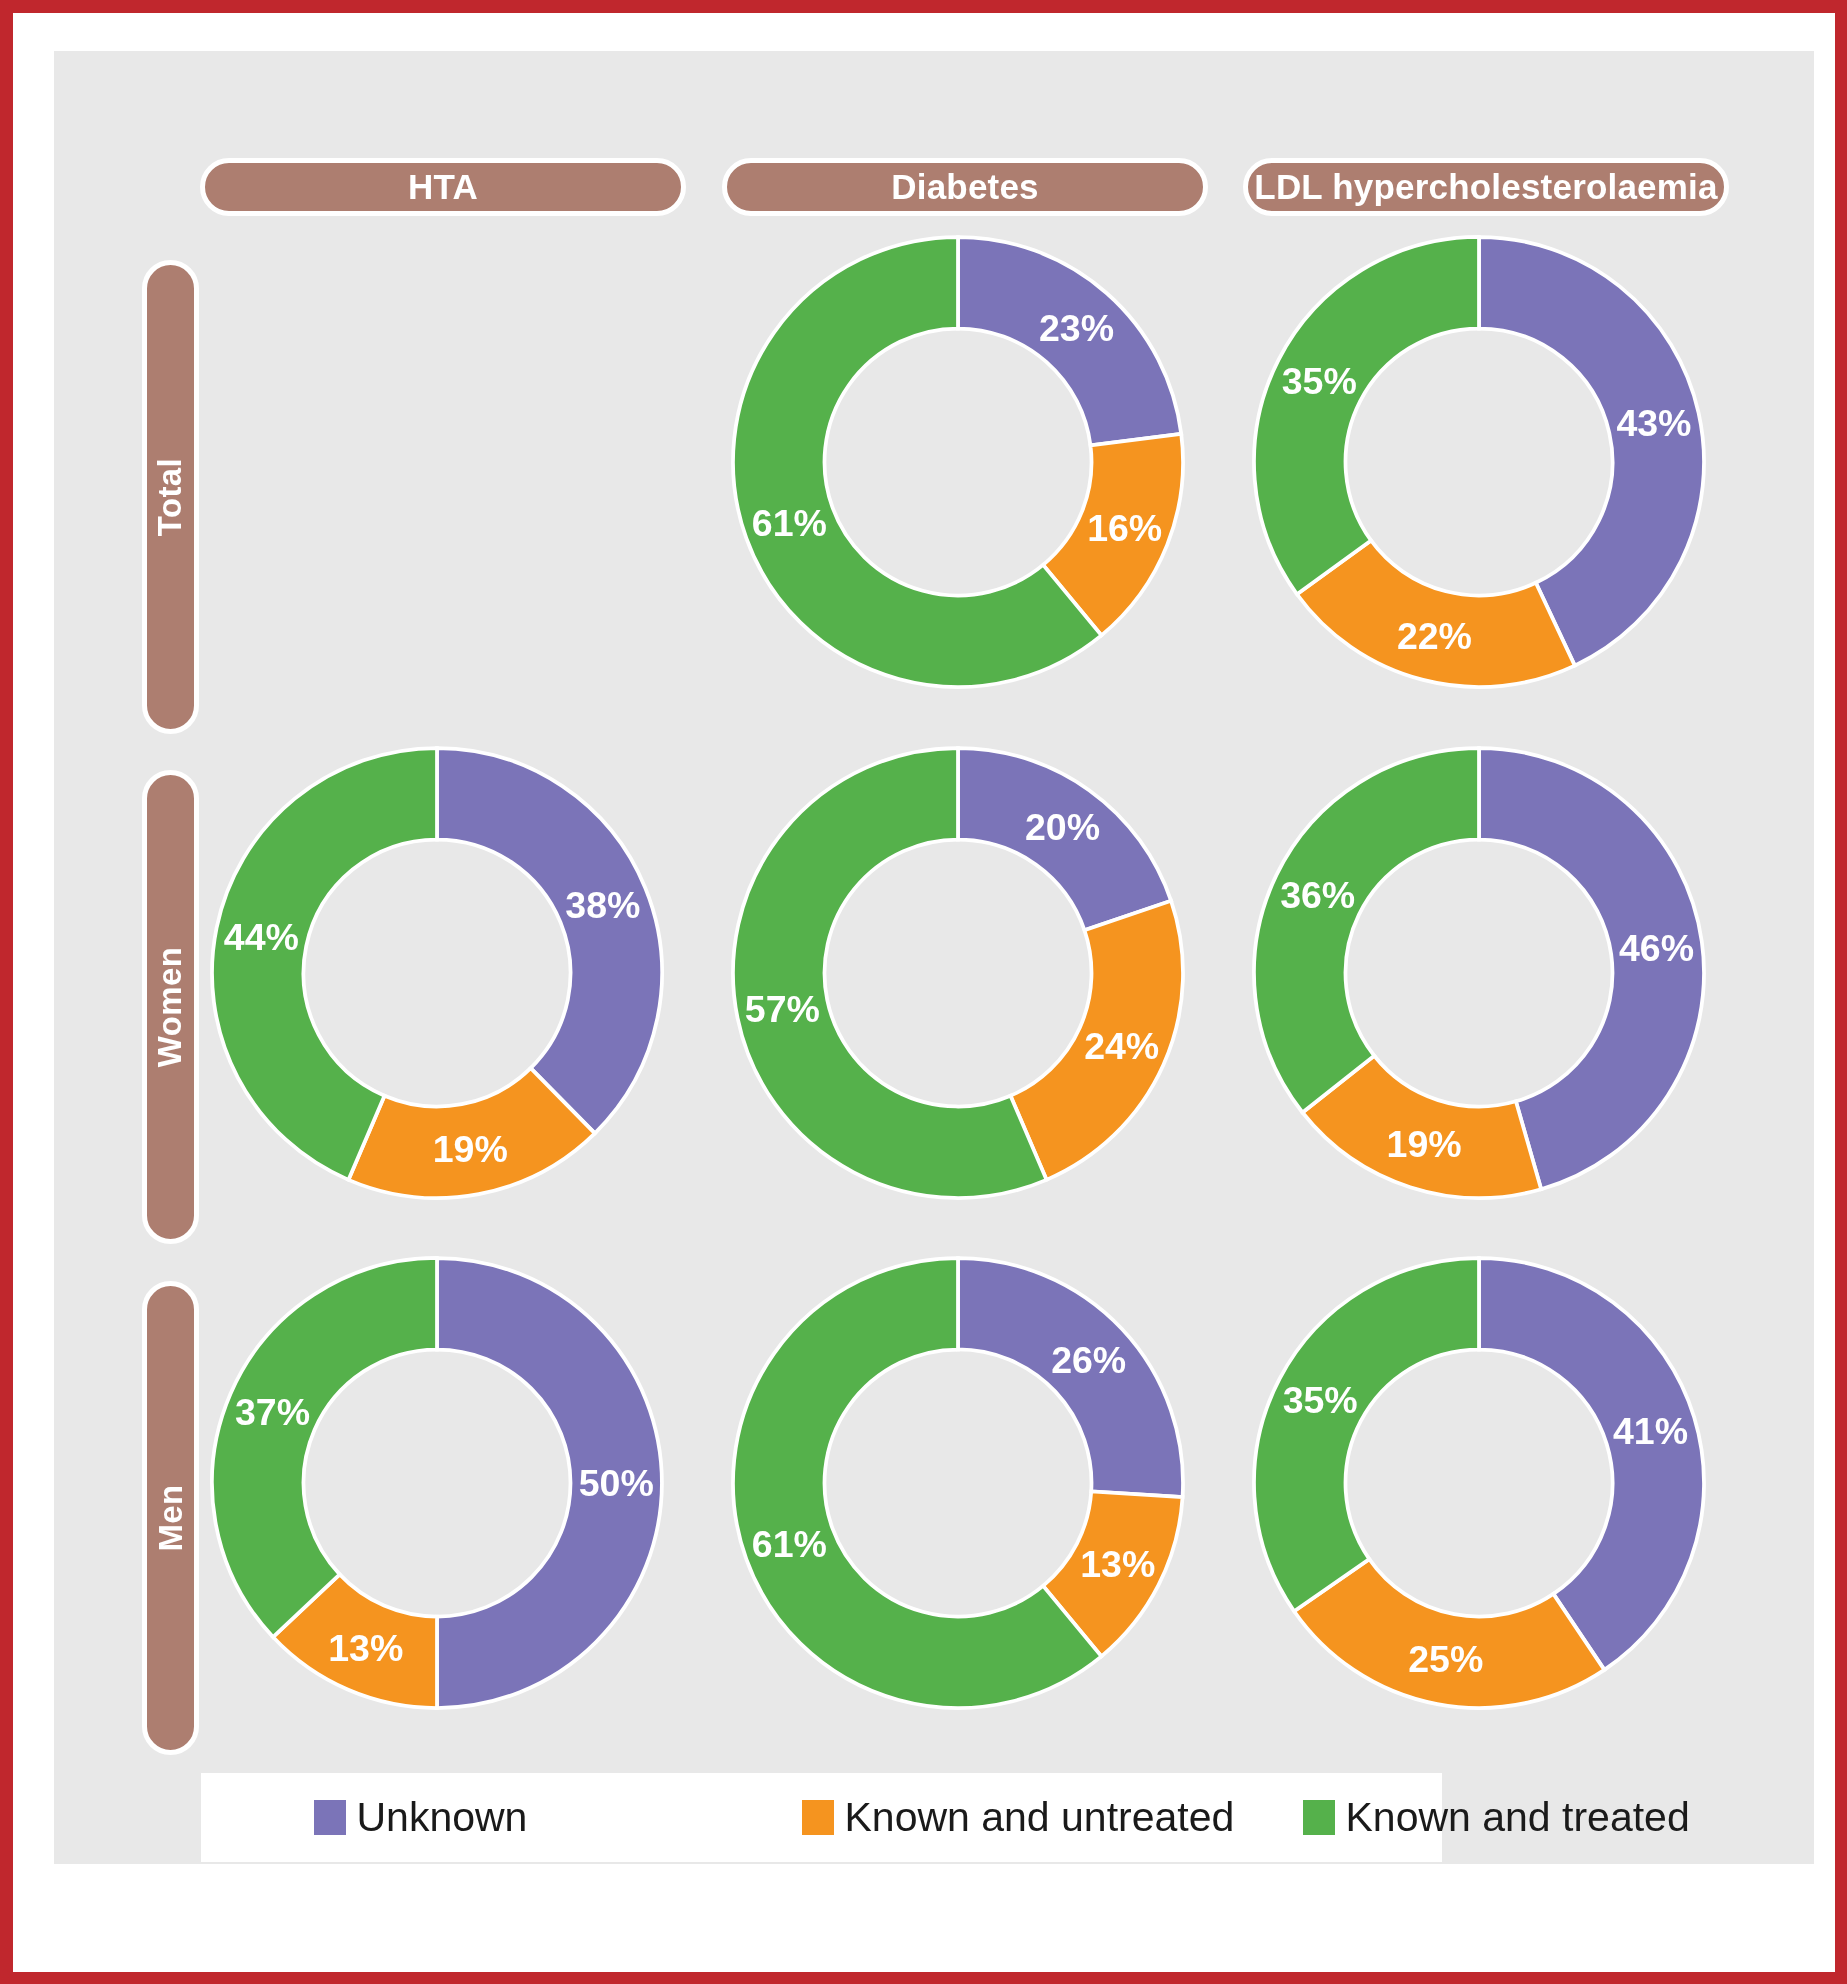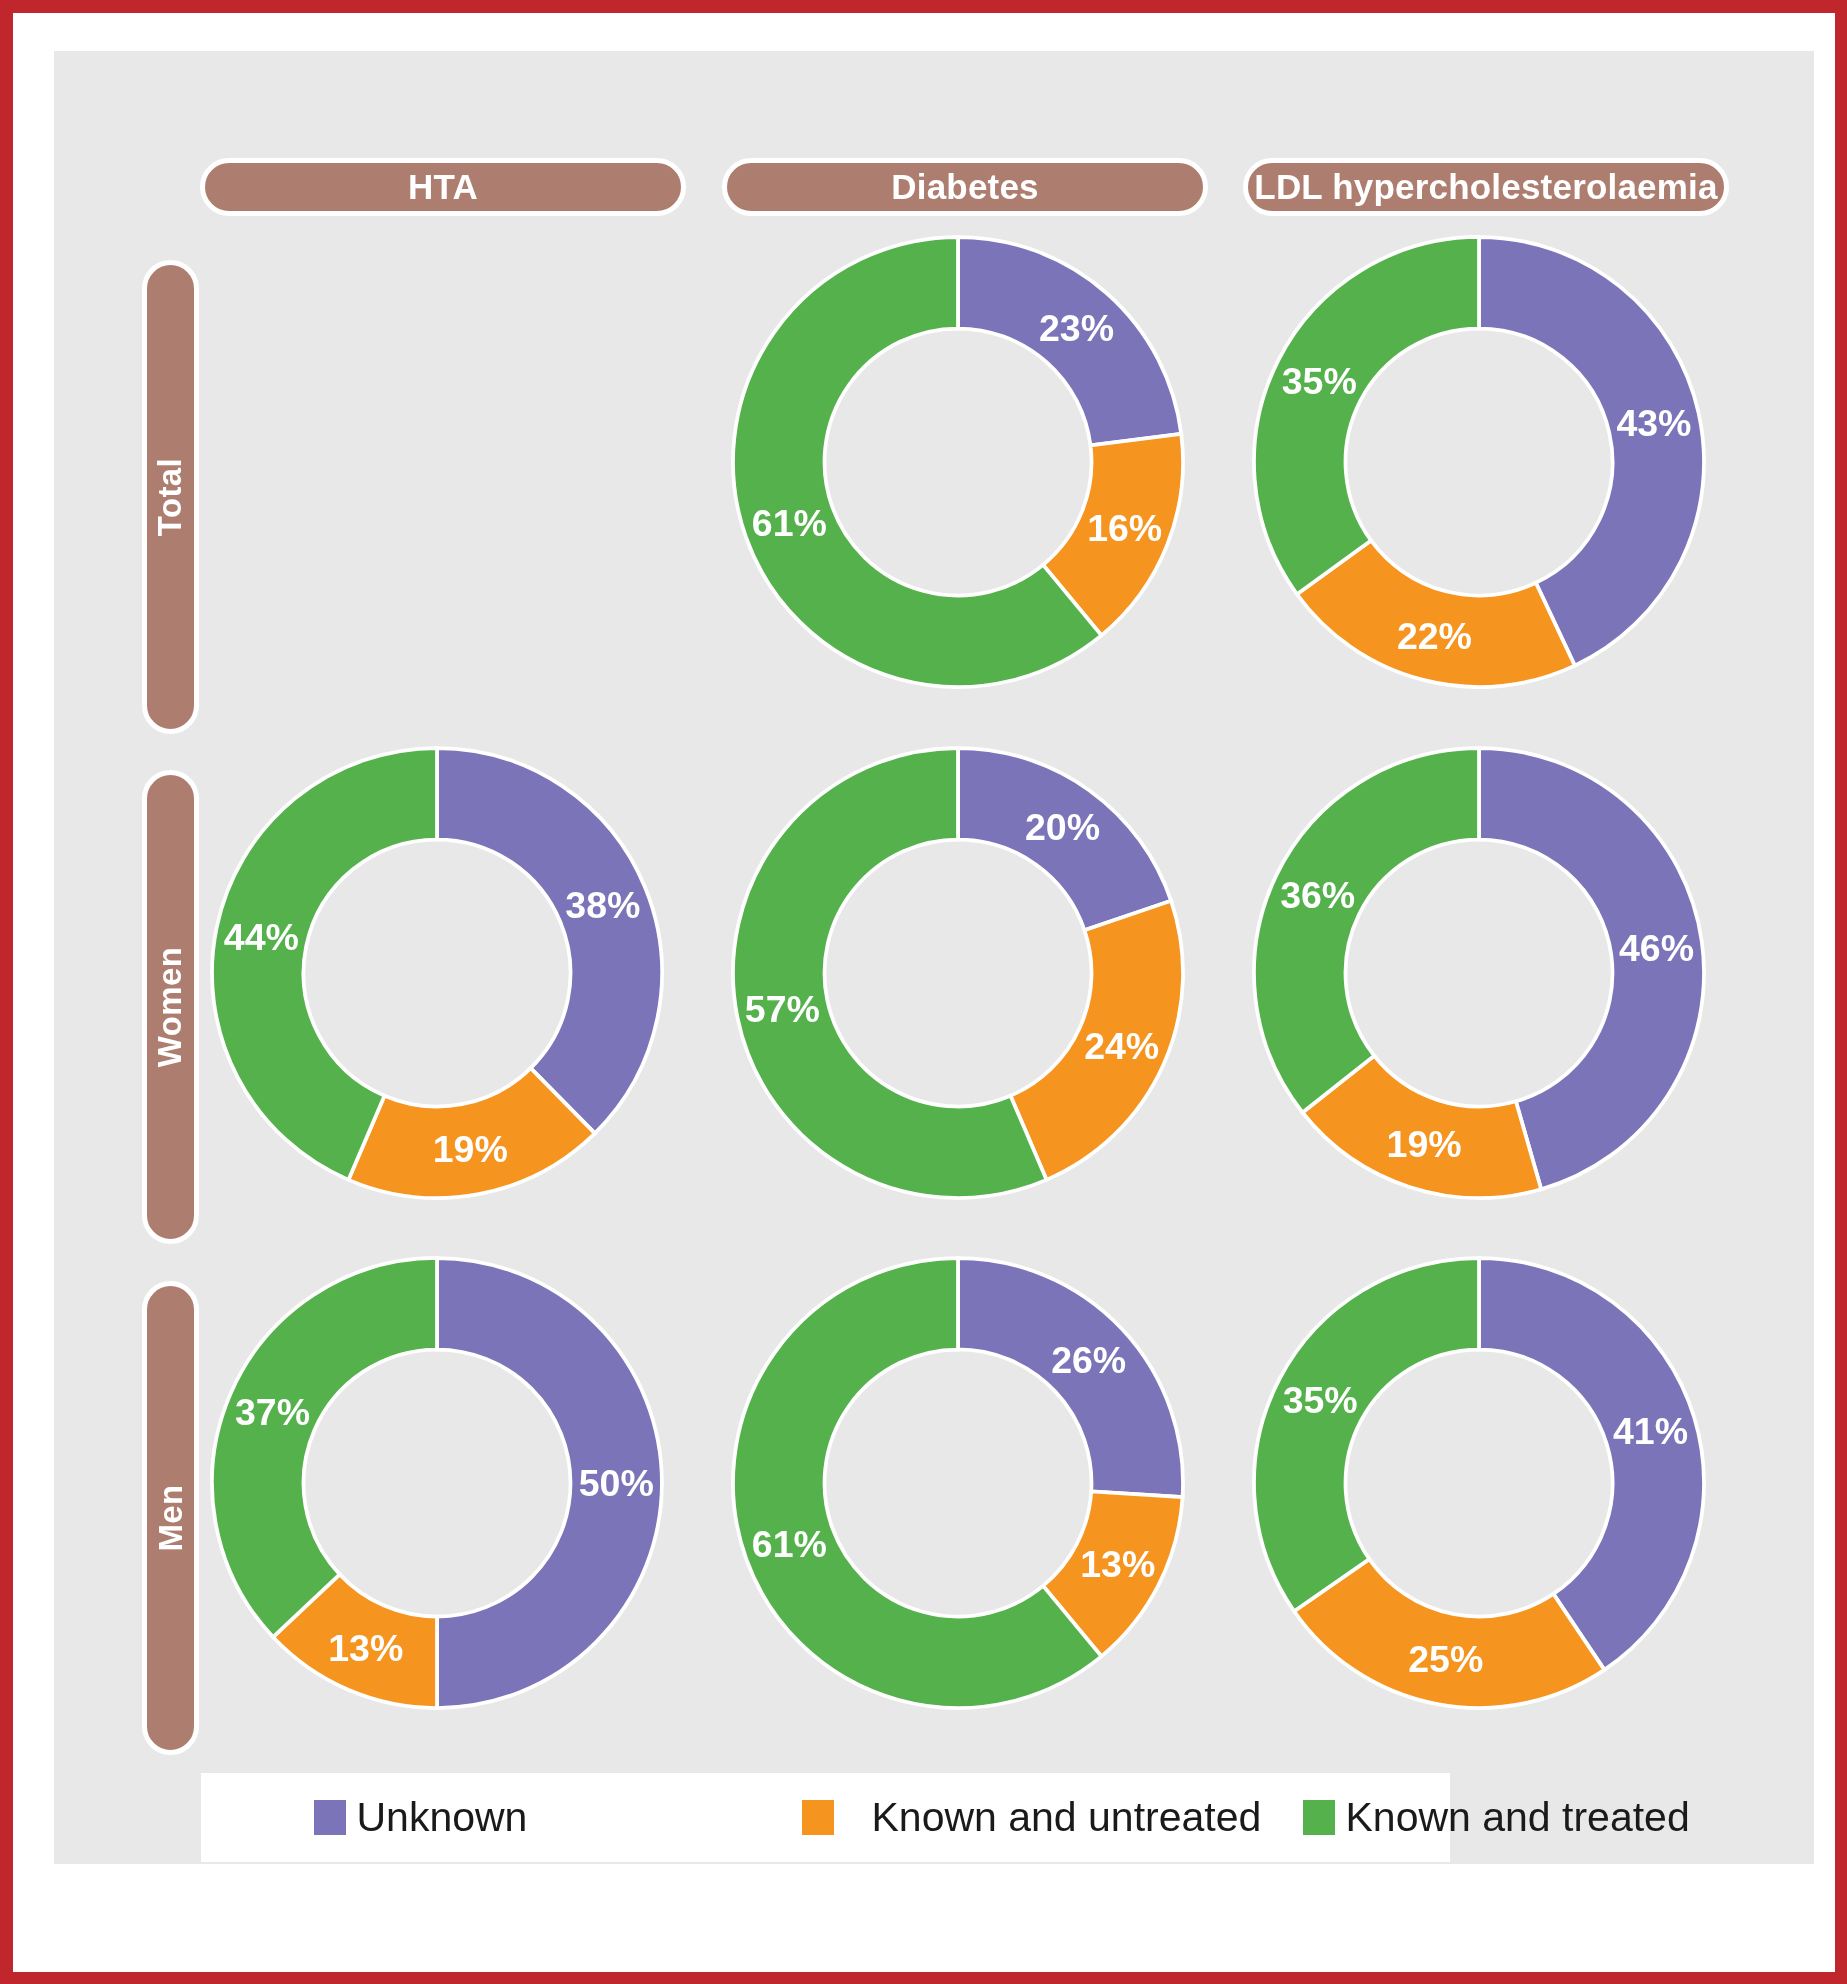--- a/index.html
+++ b/index.html
@@ -102,29 +102,28 @@
   
   #legend {
     position: absolute;
     left: 188px;
     top: 1760px;
     width: 1241px;
     height: 89px;
     background: #ffffff;
     display: flex;
     align-items: center;
-    padding-left: 8px;
   }
   .legend-item {
     display: flex;
     align-items: center;
     position: absolute;
   }
   #legend-item-0 { left: 113px; }
-  #legend-item-1 { left: 601px; gap: 27px; }
+  #legend-item-1 { left: 601px; }
   #legend-item-2 { left: 1102px; }
   .legend-swatch {
     width: 32px;
     height: 35px;
     margin-right: 10.5px;
     flex: none;
   }
   .legend-text {
     font-size: 41px;
     color: #1a1a1a;

